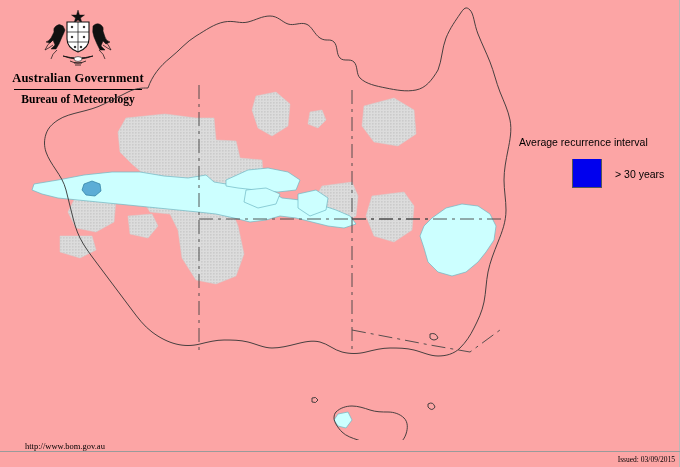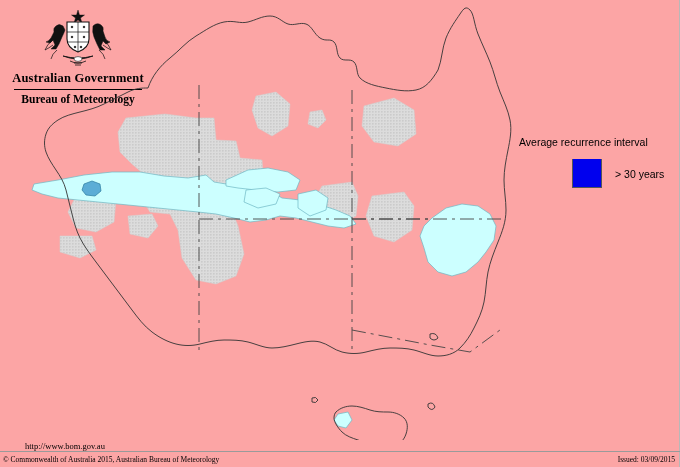--- a/index.html
+++ b/index.html
@@ -250,16 +250,15 @@
 
     <div class="legend-row">
       <div class="swatch" style="background:#0000EE"></div>
       <div class="legend-label">&gt; 30 years</div>
     </div>
   </div>
 
 
   <div id="footer-url">http://www.bom.gov.au</div>
   <div id="footer-rule"></div>
-  <div id="footer-left">© Commonwealth of Australia 2015, Australian Bureau of Meteorology</div>
   <div id="footer-right">Issued: 03/09/2015</div>
 
 </div>
 
 </body></html>

